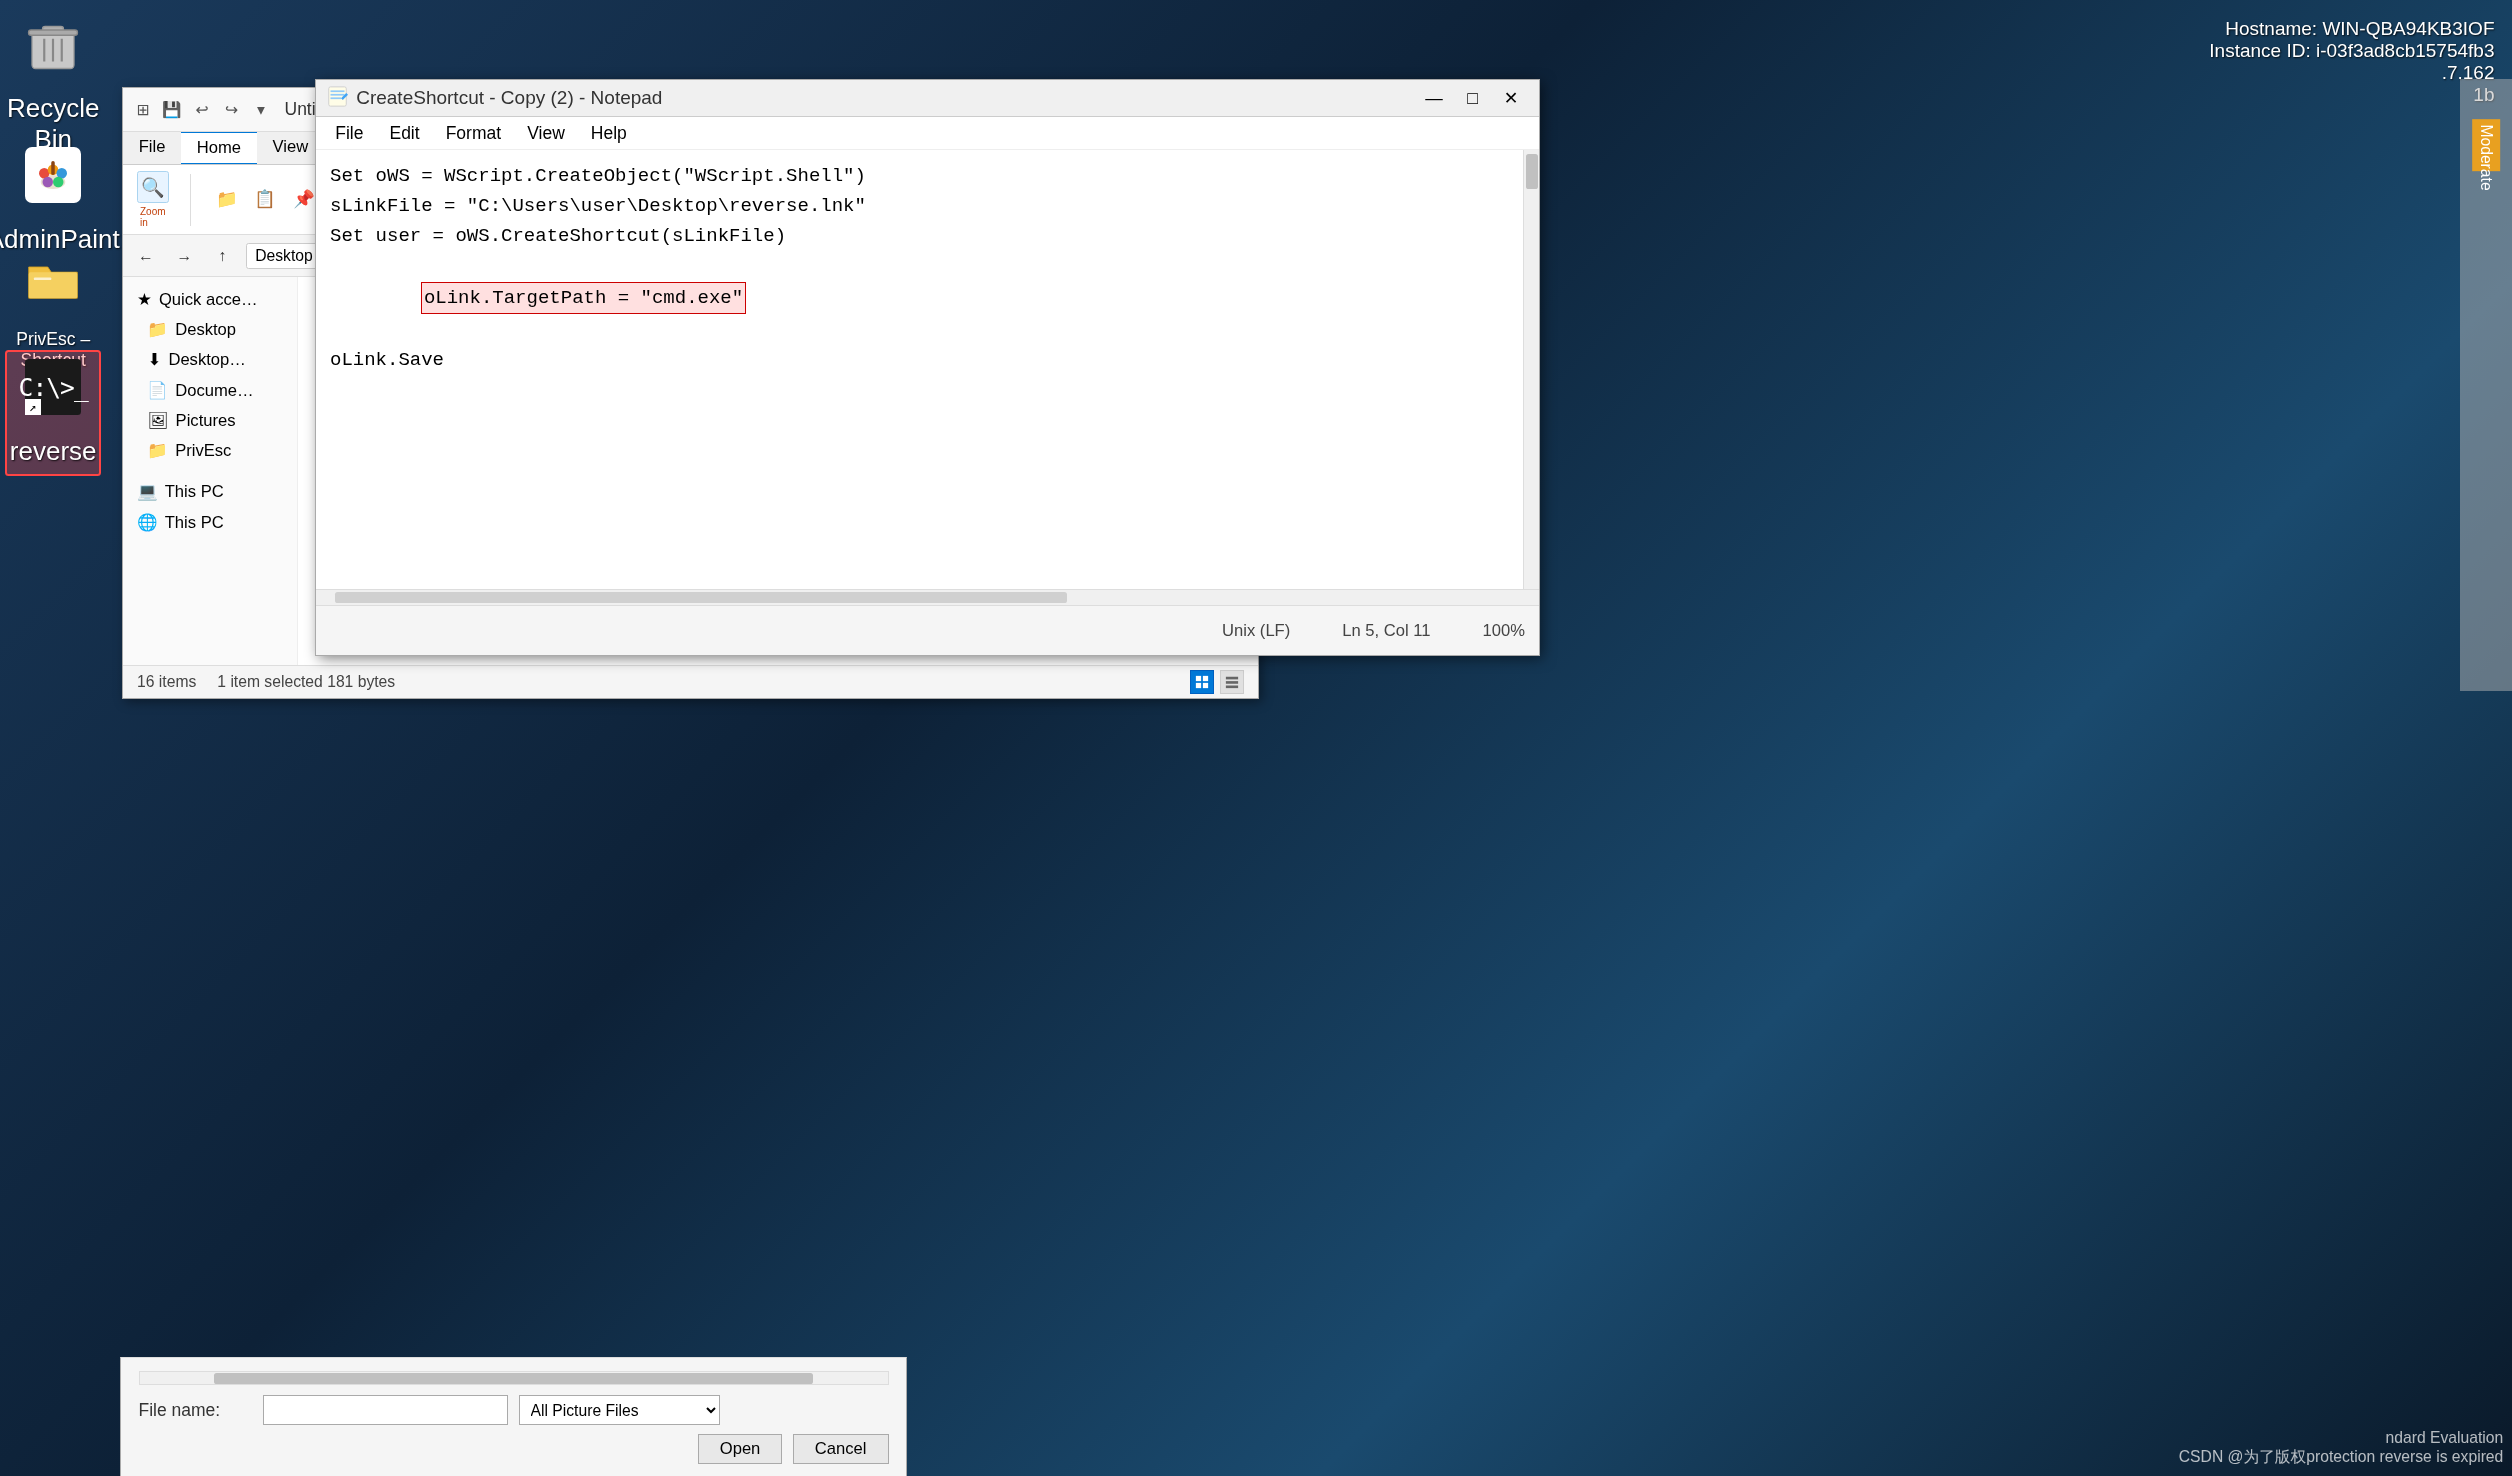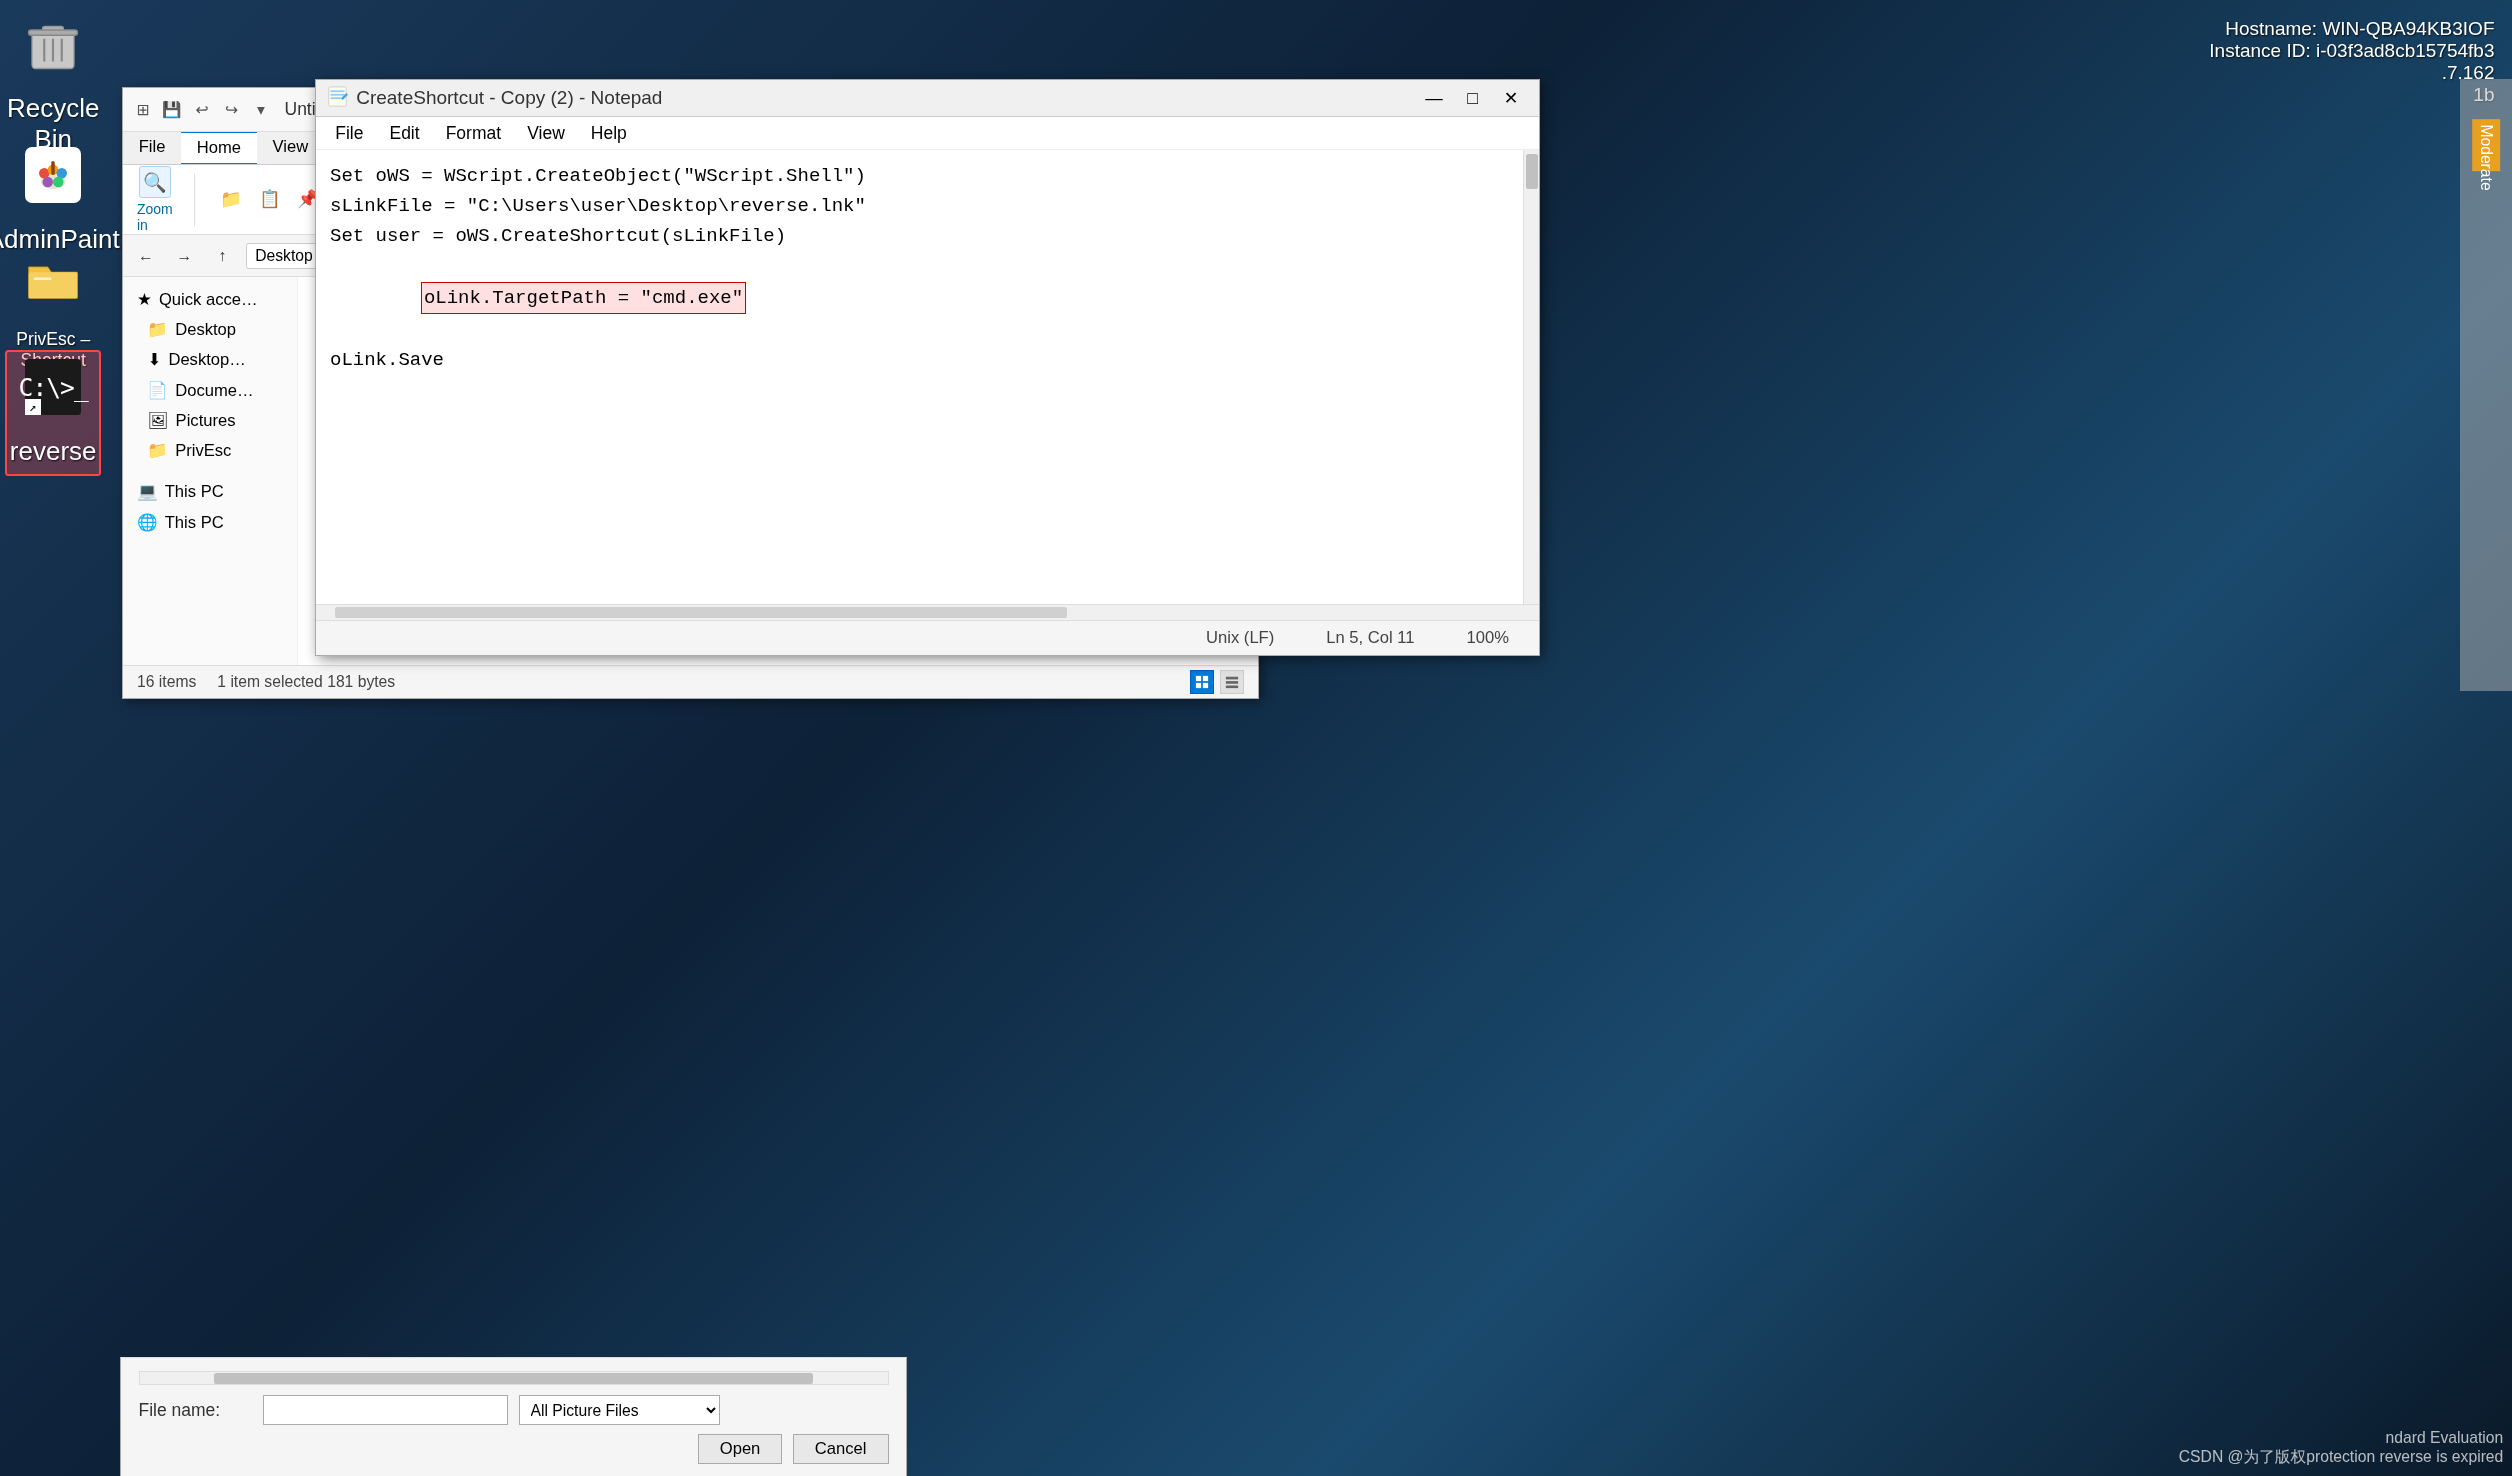--- a/index.html
+++ b/index.html
@@ -156,26 +156,26 @@
     }
 
     .highlighted-line {
       background: rgba(255, 100, 100, 0.2);
       border: 1.7px solid #cc0000;
       display: inline-block;
       padding: 0 1.7px;
     }
 
     .notepad-statusbar {
-      height: 35px;
+      height: 50px;
       background: #f5f5f5;
       border-top: 0.9px solid #ddd;
       display: flex;
       align-items: center;
-      padding: 0 30px;
+      padding: 0 14px;
       justify-content: flex-end;
       gap: 52px;
       font-size: 16.6px;
       color: #444;
     }
 
     
     .file-explorer {
       position: absolute;
       top: 87px;
@@ -479,21 +479,21 @@
 
     <div style="display:flex; background:#f0f0f0; border-bottom:0.9px solid #ccc;">
       <div class="fe-ribbon-tab">File</div>
       <div class="fe-ribbon-tab active" style="background:white;border-top:1.7px solid #0078d7;">Home</div>
       <div class="fe-ribbon-tab">View</div>
     </div>
 
     <div style="height:70px;background:white;border-bottom:0.9px solid #ddd;display:flex;align-items:center;padding:0 14px;gap:21px;">
       <div style="display:flex;flex-direction:column;align-items:center;gap:3.5px;">
         <div style="width:31.5px;height:31.5px;background:#e8f4ff;border:0.9px solid #aad4f0;border-radius:2.6px;display:flex;align-items:center;justify-content:center;font-size:19px;cursor:pointer;">🔍</div>
-        <span style="font-size:14px;color:#0369a1;">Zoom<br>in</span>
+        <span style="font-size:10px;color:#c2410c;">Zoom<br>in</span>
       </div>
       <div style="width:0.9px;height:52px;background:#ddd;"></div>
       <div style="display:flex;align-items:center;gap:7px;">
         <div style="width:31.5px;height:31.5px;font-size:17.5px;cursor:pointer;display:flex;align-items:center;justify-content:center;">📁</div>
         <div style="width:31.5px;height:31.5px;font-size:17.5px;cursor:pointer;display:flex;align-items:center;justify-content:center;">📋</div>
         <div style="width:31.5px;height:31.5px;font-size:17.5px;cursor:pointer;display:flex;align-items:center;justify-content:center;">📌</div>
       </div>
 
       <div style="display:flex;gap:7px;margin-left:auto;">
         <div style="padding:3.5px 14px;border:0.9px solid #aaa;background:#e8e8e8;font-size:16.6px;border-radius:2.6px;cursor:pointer;">Open</div>

